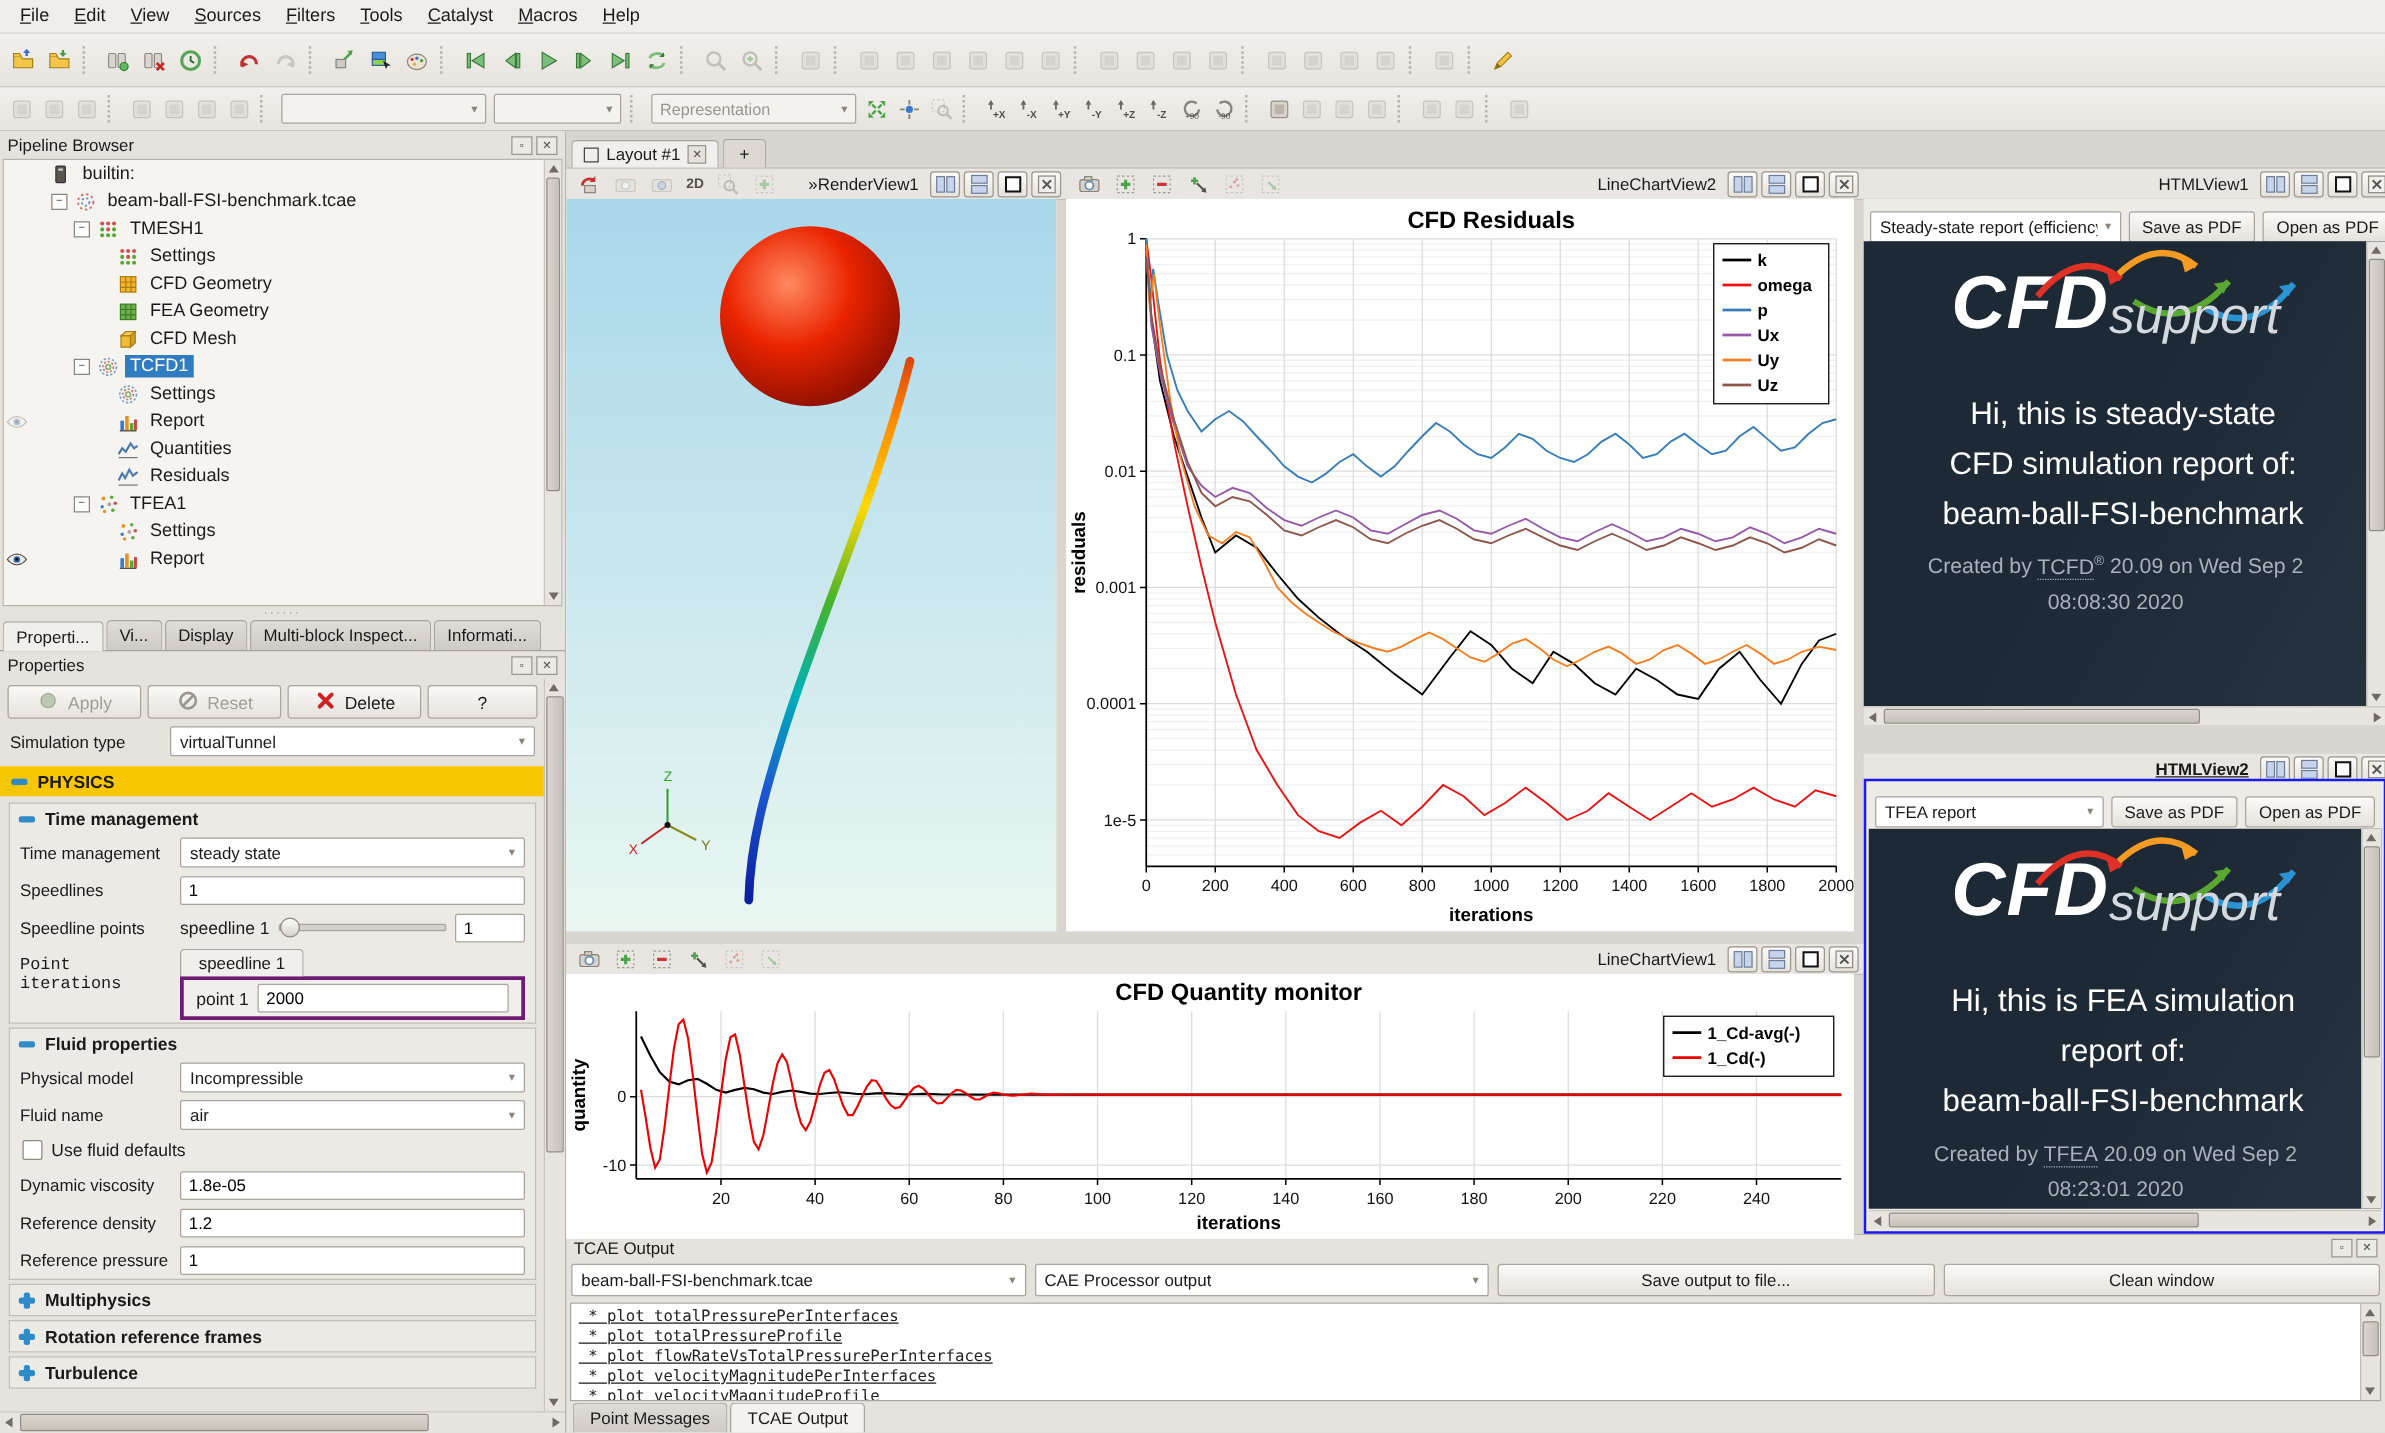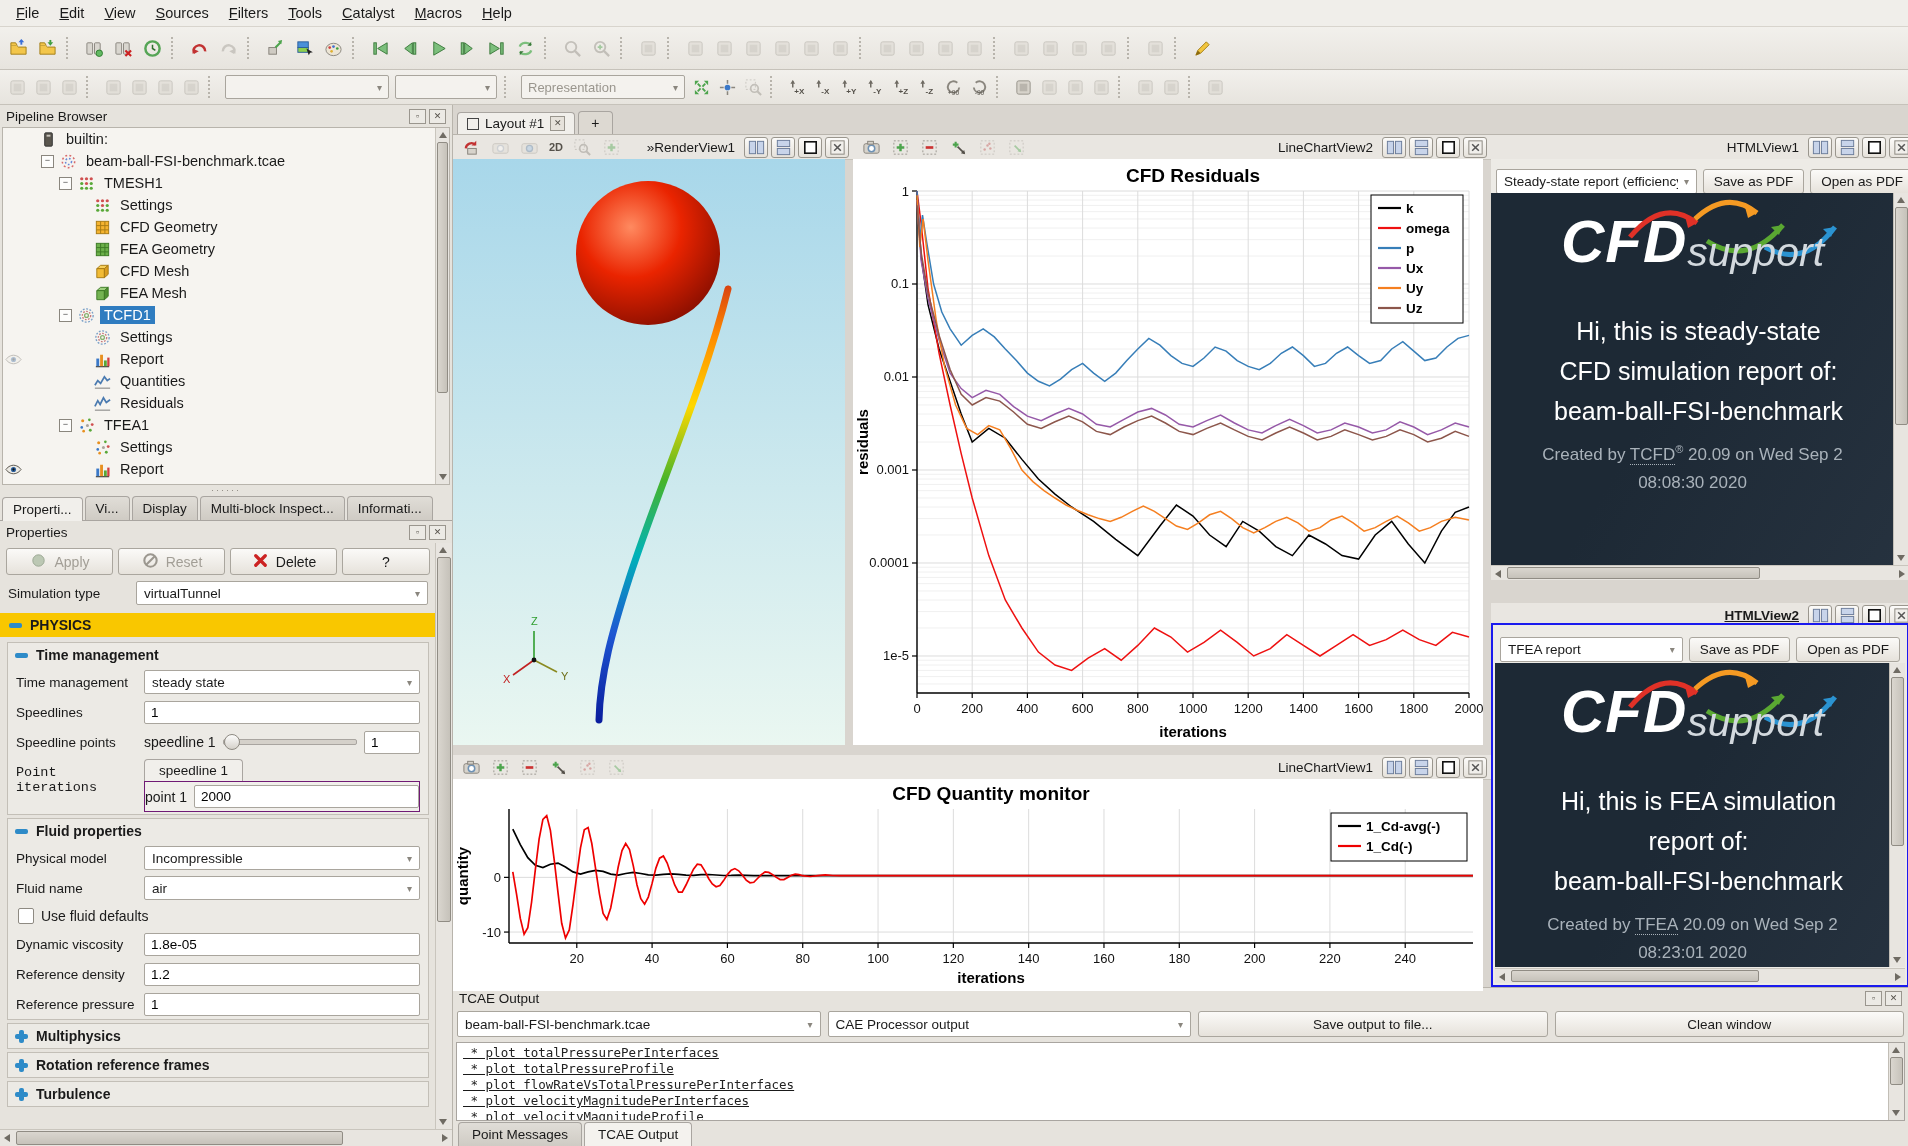--- a/index.html
+++ b/index.html
@@ -65,21 +65,21 @@
   .bplus:before,.bplus:after{content:"";position:absolute;background:#2e8bc8;border-radius:2px;}
   .bplus:before{left:0;top:4px;width:13px;height:5px;}
   .bplus:after{left:4px;top:0;width:5px;height:13px;}
   .group{border:1px solid #c3bfb7;background:#eceae5;margin:3px 7px;}
   .ghead{padding:4px 7px;font-weight:bold;font-size:14px;display:flex;align-items:center;gap:8px;}
   .slider-wrap{flex:1;display:flex;align-items:center;gap:7px;min-width:0;}
   .track{flex:1;height:4px;background:#d5d1ca;border:1px solid #a9a5a0;border-radius:2px;position:relative;}
   .knob{position:absolute;left:0;top:-6px;width:14px;height:14px;border-radius:50%;background:linear-gradient(#fdfdfc,#d5d1ca);border:1px solid #8e8a82;}
   .pi{flex:1;}
   .pitab{display:inline-block;border:1px solid #a9a5a0;border-bottom:none;background:#f1efeb;padding:3px 14px;border-radius:4px 4px 0 0;font-size:13.5px;}
-  .pibox{border:1px solid #701a75;background:#f1efeb;padding:3px 0;display:flex;gap:7px;align-items:center;}
+  .pibox{border:3px solid #701a75;background:#f1efeb;padding:3px 10px;display:flex;gap:7px;align-items:center;}
   .cb{width:14px;height:14px;background:#fff;border:1px solid #8e8a82;border-radius:2px;margin:0 7px 0 2px;flex:none;}
   .props-vsb{position:absolute;right:0;top:0;bottom:0;width:16px;background:#e8e5e0;border-left:1px solid #c9c5bd;}
   .sb-thumb{position:absolute;left:1px;right:1px;background:linear-gradient(90deg,#dad6cf,#c6c2ba);border:1px solid #908c84;border-radius:2px;}
   .hsb{height:16px;background:#e8e5e0;border-top:1px solid #c9c5bd;position:relative;flex:none;}
   .hsb .sb-thumbh{position:absolute;top:1px;bottom:1px;background:linear-gradient(#dad6cf,#c6c2ba);border:1px solid #908c84;border-radius:2px;}
   .tri{width:0;height:0;position:absolute;}
   .tri.up{left:3px;top:4px;border-left:4px solid transparent;border-right:4px solid transparent;border-bottom:6px solid #6f6b63;}
   .tri.down{left:3px;bottom:4px;border-left:4px solid transparent;border-right:4px solid transparent;border-top:6px solid #6f6b63;}
   .tri.left{top:4px;left:4px;border-top:4px solid transparent;border-bottom:4px solid transparent;border-right:6px solid #6f6b63;}
   .tri.right{top:4px;right:4px;border-top:4px solid transparent;border-bottom:4px solid transparent;border-left:6px solid #6f6b63;}
@@ -681,33 +681,20 @@
             <span class="ind" style="width: 54px;"></span>
             <span class="ind" style="width: 15px;"></span>
             <span class="ticon">
               <svg viewBox="0 0 20 20" width="19" height="19">
                 <path d="M4 7l4-3.5h8l-4 3.5z" fill="#f7cf5a" stroke="#a87b14"></path>
                 <path d="M4 7h8v9.5H4z" fill="#f2bb35" stroke="#a87b14"></path>
                 <path d="M12 7l4-3.5v9.5l-4 3.5z" fill="#d99c1e" stroke="#a87b14"></path>
               </svg>
             </span>
             <span class="tlabel">CFD Mesh</span>
-          </div>
-          <div class="trow">
-            <span class="eye-slot"></span>
-            <span class="ind" style="width: 54px;"></span>
-            <span class="ind" style="width: 15px;"></span>
-            <span class="ticon">
-              <svg viewBox="0 0 20 20" width="19" height="19">
-                <path d="M4 7l4-3.5h8l-4 3.5z" fill="#9ed07e" stroke="#3d7a26"></path>
-                <path d="M4 7h8v9.5H4z" fill="#74b352" stroke="#3d7a26"></path>
-                <path d="M12 7l4-3.5v9.5l-4 3.5z" fill="#4f8f30" stroke="#3d7a26"></path>
-              </svg>
-            </span>
-            <span class="tlabel">FEA Mesh</span>
           </div>
           <div class="trow sel">
             <span class="eye-slot"></span>
             <span class="ind" style="width: 36px;"></span>
             <span class="exp">−</span>
             <span class="ticon">
               <svg viewBox="0 0 20 20" width="19" height="19">
                 <circle cx="10" cy="10" r="7" fill="none" stroke="#7aa0c8" stroke-width="1.4" stroke-dasharray="2 1.6"></circle>
                 <circle cx="10" cy="10" r="4.4" fill="none" stroke="#c87a7a" stroke-width="1.4" stroke-dasharray="1.8 1.5"></circle>
                 <circle cx="10" cy="10" r="2" fill="none" stroke="#88b070" stroke-width="1.4"></circle>

